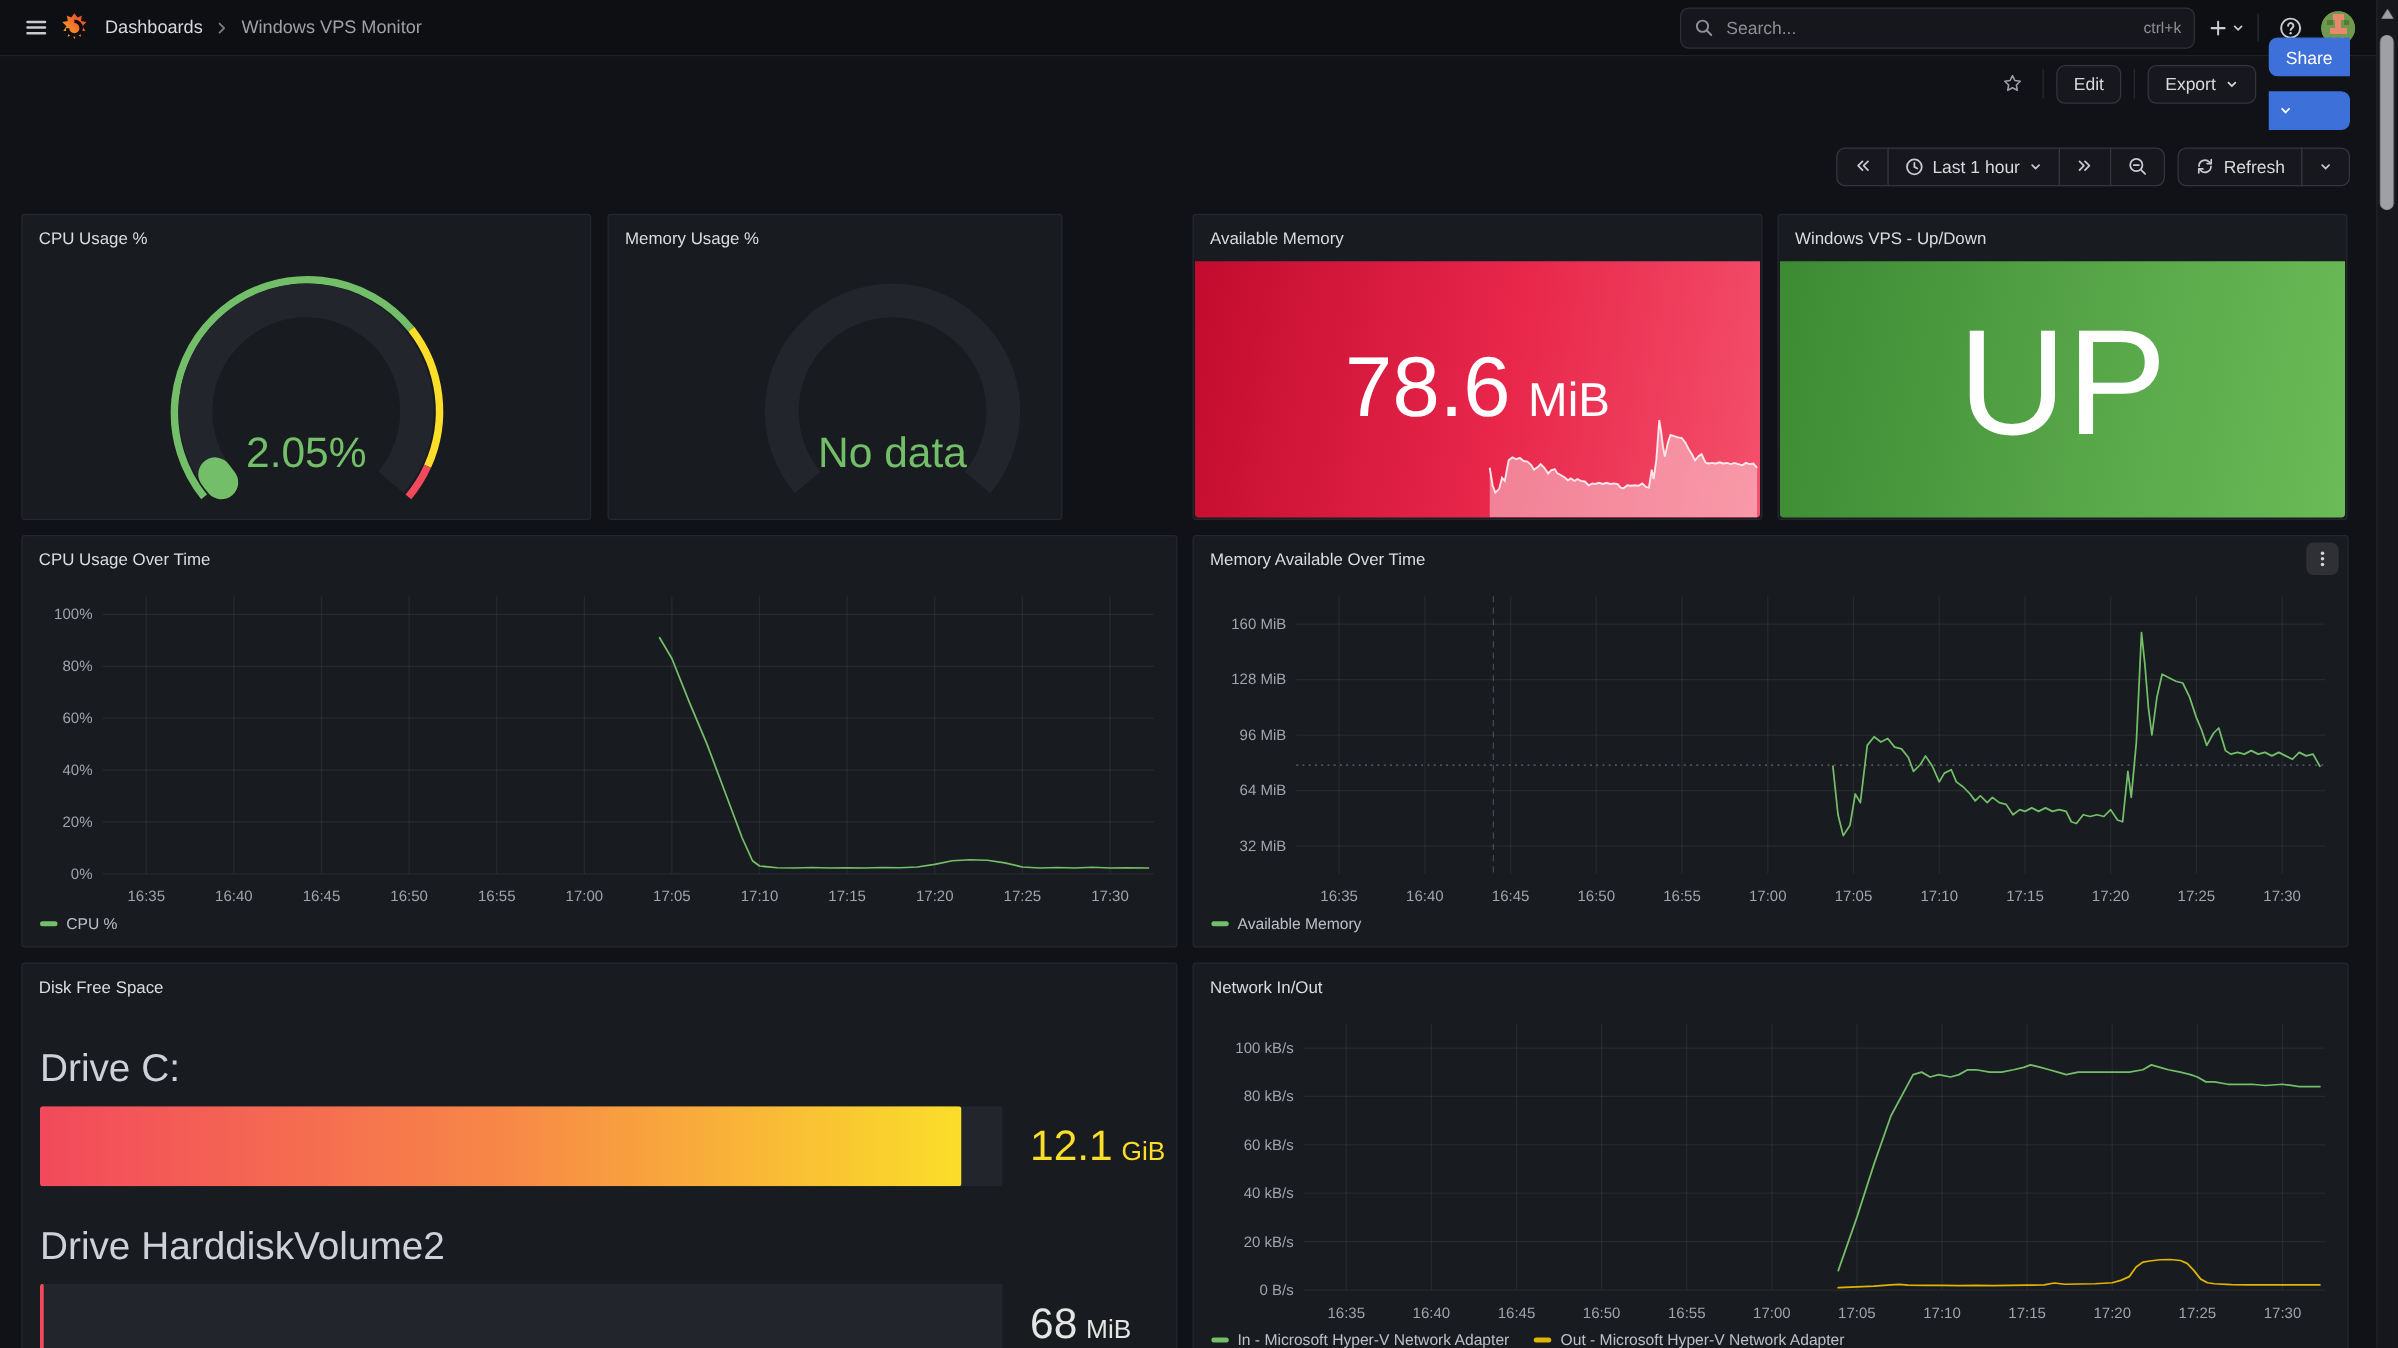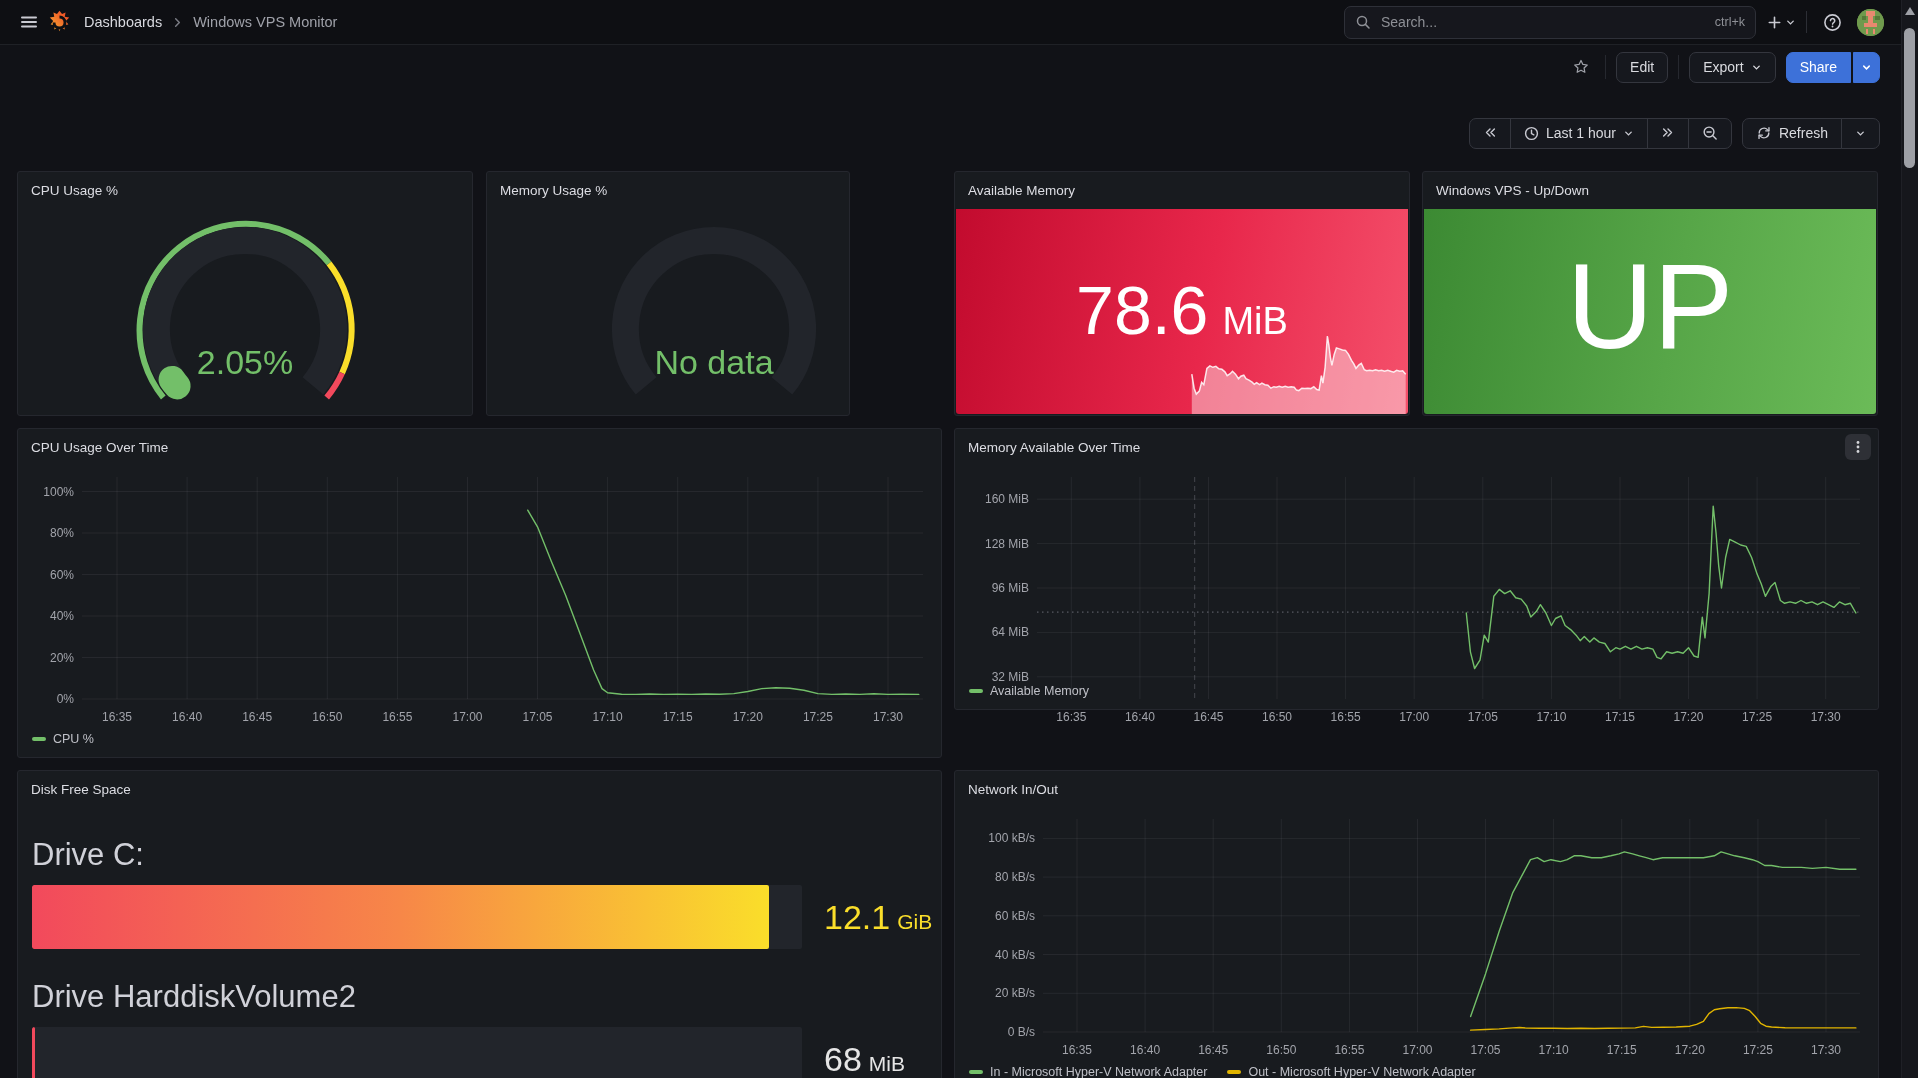--- a/index.html
+++ b/index.html
@@ -24,21 +24,21 @@
   .nav-divider{width:1px;height:22px;background:#2c2e35;}
   .avatar{width:27px;height:27px;border-radius:50%;overflow:hidden;background:#6f9a4d;cursor:pointer;}
   .combo{display:flex;align-items:center;gap:2px;cursor:pointer;color:#c9cad2;}
   
   .toolbar{height:44px;display:flex;align-items:center;justify-content:flex-end;gap:10px;padding:0 22px;}
   .tb-divider{width:1px;height:24px;background:#26282f;}
   .btn{height:31px;display:inline-flex;align-items:center;gap:7px;padding:0 13px;border-radius:7px;
     background:#16181e;border:1px solid #34363e;color:#d9dadf;font-size:14px;font-family:inherit;cursor:pointer;}
   .btn.plain{background:none;border:none;padding:0 4px;}
   .btn-blue{background:#3d71d9;border:1px solid #3d71d9;color:#fff;font-weight:500;}
-  .share-group{display:flex;gap:2px;}
+  .share-group{display:flex;gap:12px;flex-direction:column;}
   .share-group .main{border-radius:7px 0 0 7px;}
   .share-group .caret{border-radius:0 7px 7px 0;padding:0 7px;}
   
   .timebar{height:56px;display:flex;align-items:center;justify-content:flex-end;gap:10px;
     padding:16px 22px 0 22px;}
   .seg{display:flex;}
   .seg .btn{border-radius:0;margin-left:-1px;}
   .seg .btn:first-child{border-radius:7px 0 0 7px;margin-left:0;}
   .seg .btn:last-child{border-radius:0 7px 7px 0;}
   
@@ -360,21 +360,21 @@
           <line class="grid" x1="862.0" x2="862.0" y1="12" y2="234"></line>
           <text x="862.0" y="256" text-anchor="middle">17:30</text>
           <polyline points="501.7,45.2 511.5,61.8 525.6,97.1 539.6,130.3 553.6,167.6 567.6,205.0 576.0,223.6 581.6,227.8 595.6,229.2 609.7,229.4 623.7,229.0 637.7,229.4 651.7,229.2 665.7,229.4 679.7,229.0 693.8,229.2 707.8,228.6 721.8,226.5 735.8,223.6 749.8,222.8 763.8,223.2 777.9,225.3 791.9,228.6 805.9,229.4 819.9,229.0 833.9,229.4 847.9,228.8 862.0,229.4 876.0,229.2 892.8,229.4" fill="none" stroke="#73bf69" stroke-width="1.4" stroke-linejoin="round" stroke-linecap="round"></polyline>
         </svg>
       </div>
     <div class="legend">
         <span class="legend-item"><span class="swatch" style="background:#73bf69"></span>CPU %</span>
       </div>
   </div>
 
-  <div class="panel" style="left:954px;top:428px;width:925px;height:282px;">
+  <div class="panel" style="left:954px;top:428px;width:925px;height:330px;">
     <div class="panel-header">
       <span class="panel-title">Memory Available Over Time</span>
       <span class="kebab">
         <span>
           <svg width="14" height="14" viewBox="0 0 14 14">
               <circle cx="7" cy="2.5" r="1.4" fill="#d5d6da"></circle>
               <circle cx="7" cy="7" r="1.4" fill="#d5d6da"></circle>
               <circle cx="7" cy="11.5" r="1.4" fill="#d5d6da"></circle>
             </svg>
         </span>

